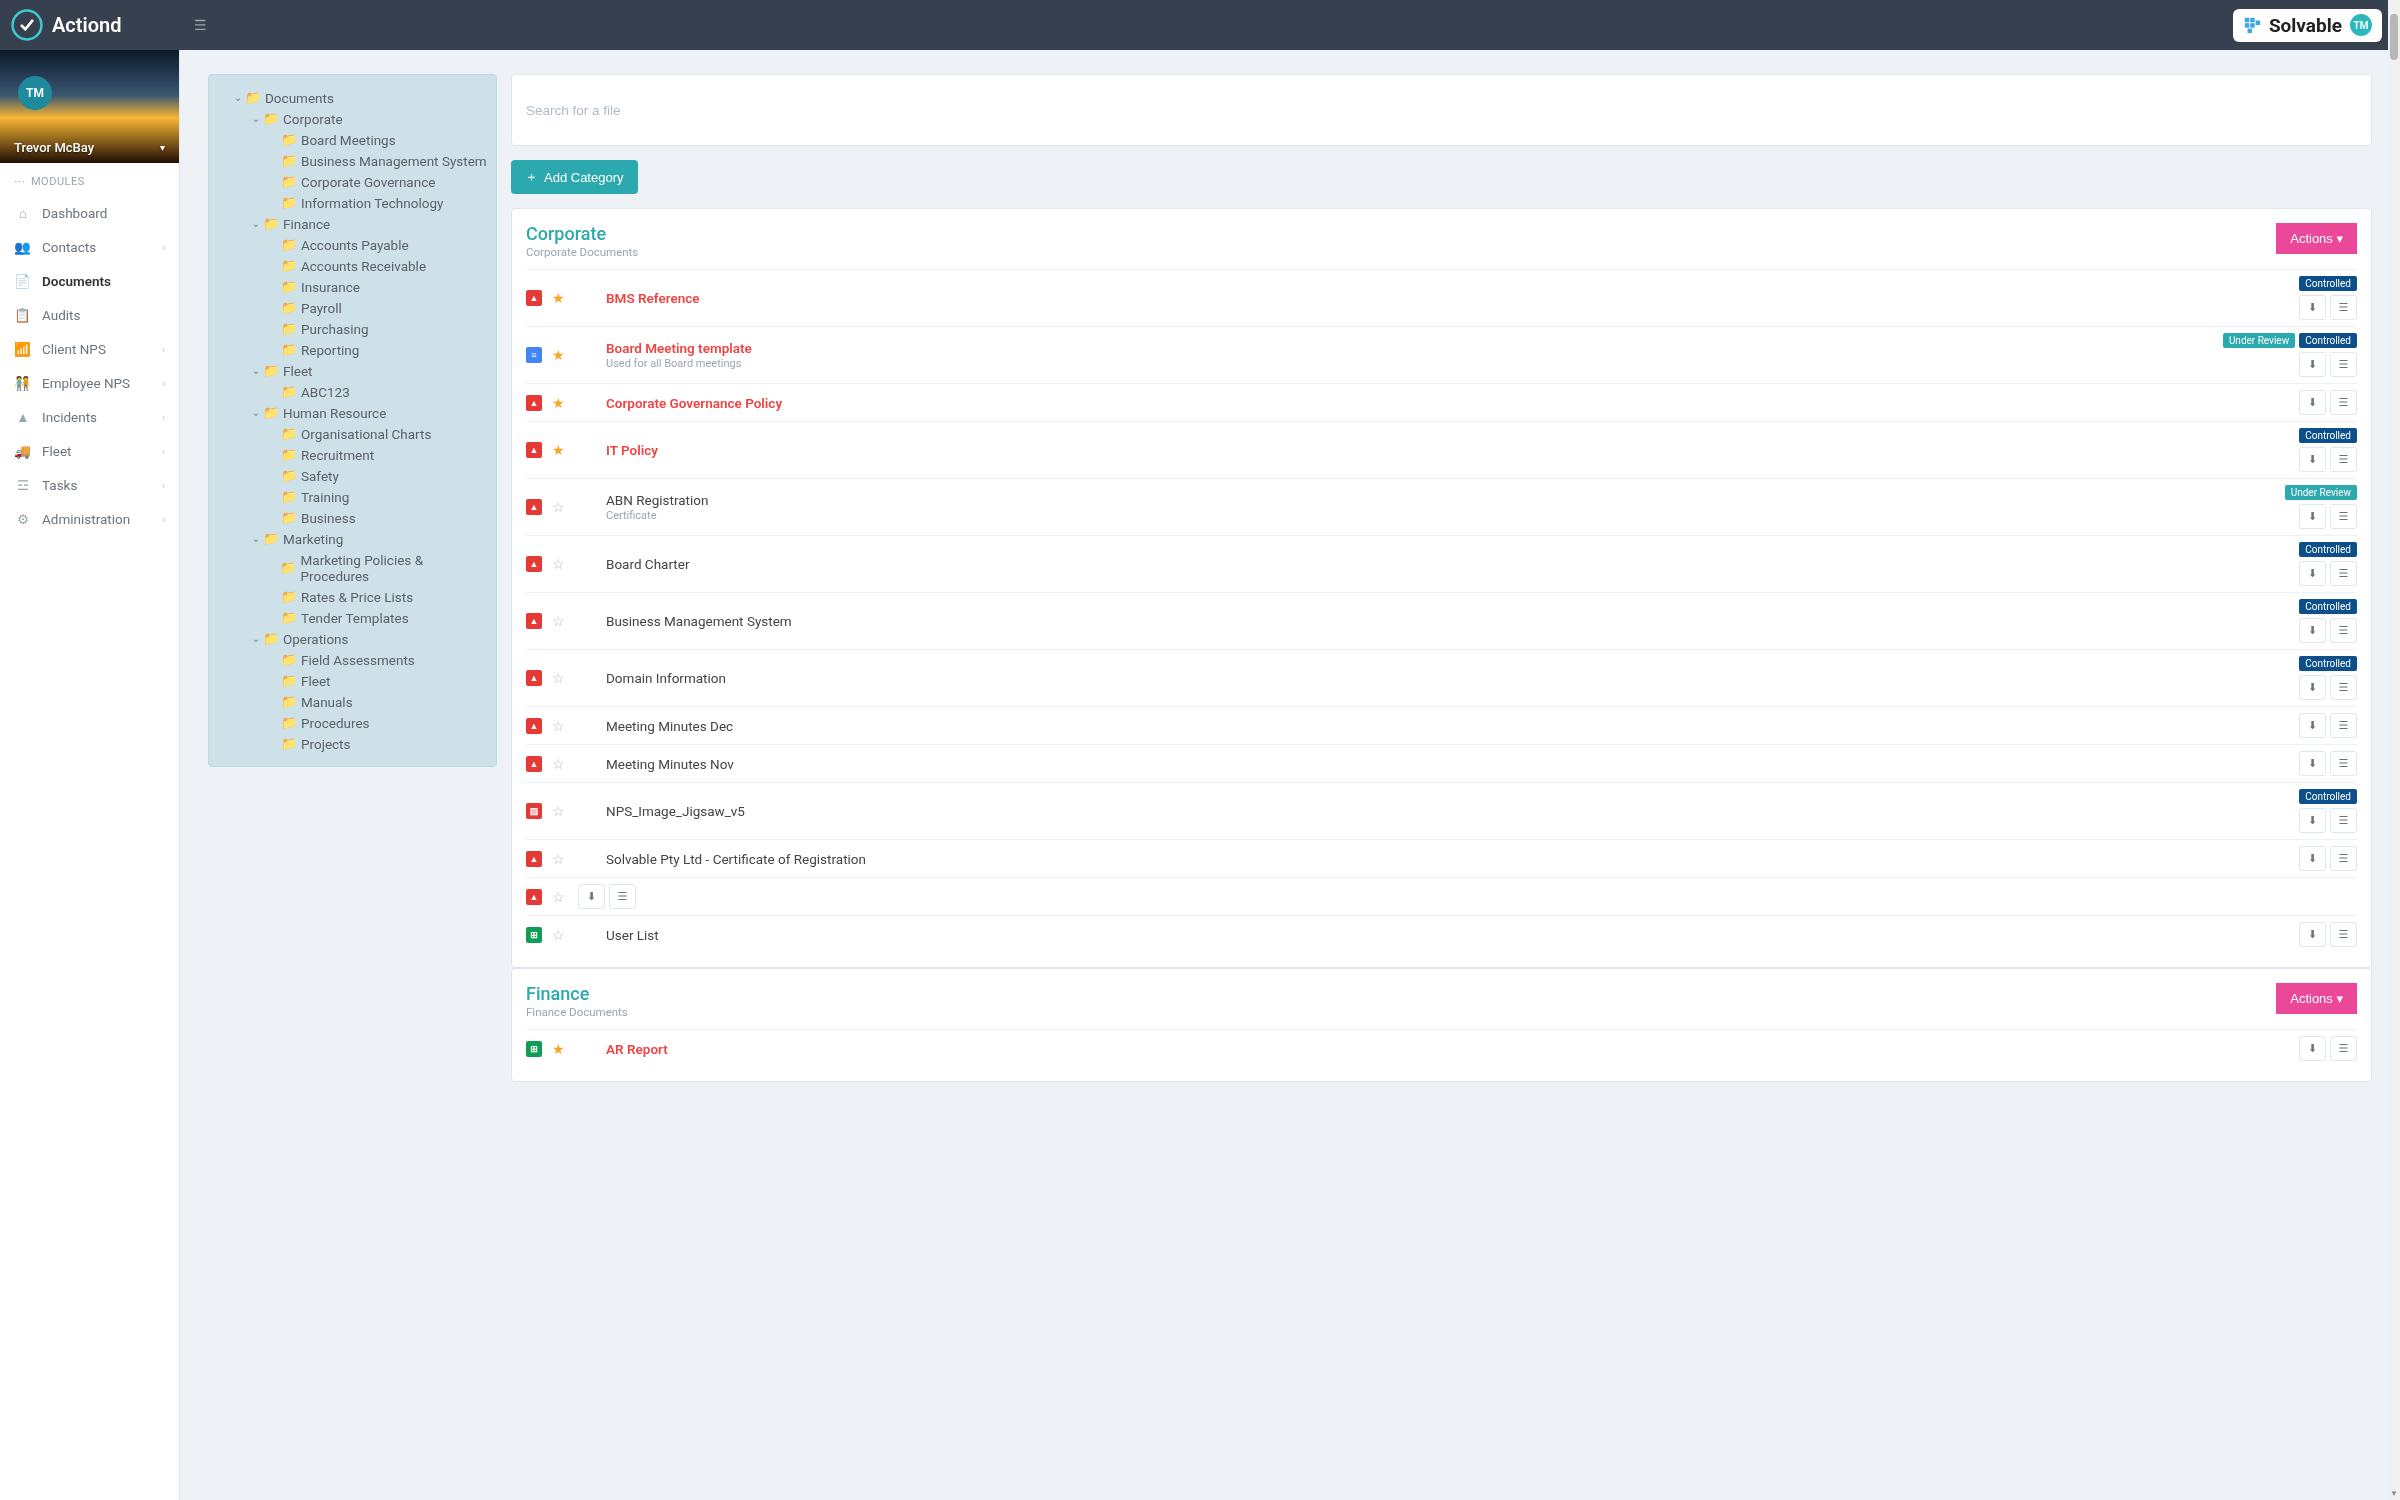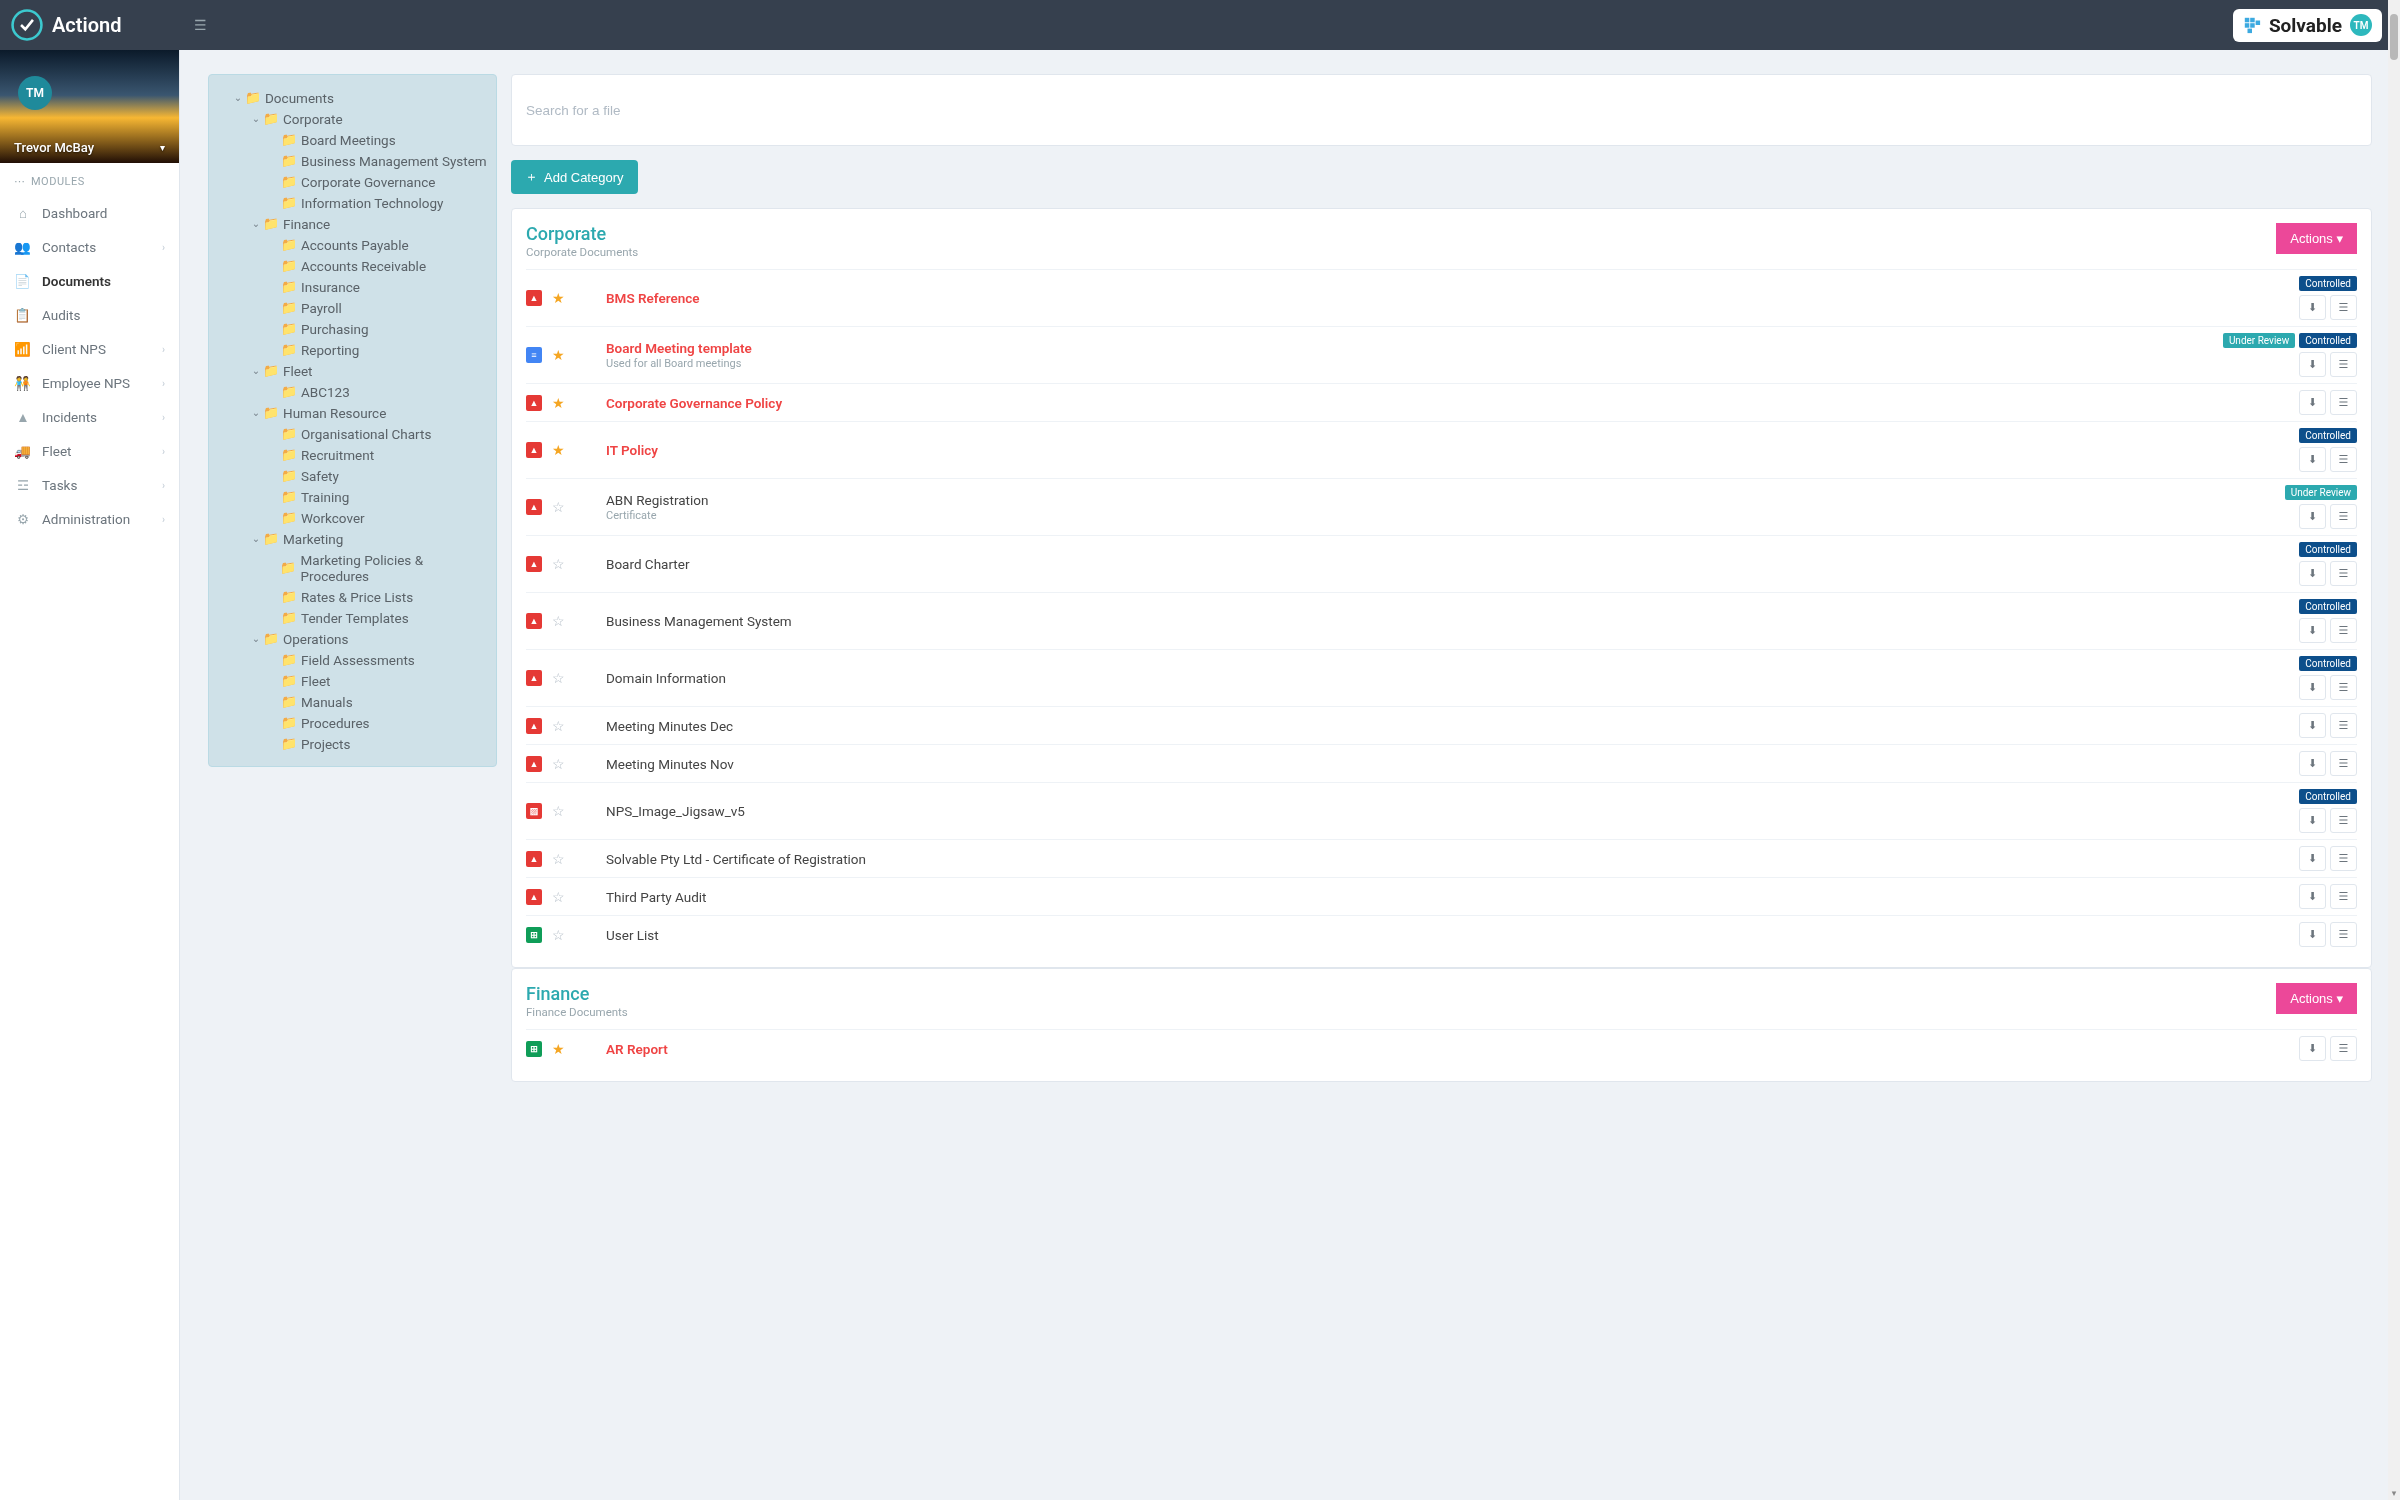--- a/index.html
+++ b/index.html
@@ -274,21 +274,21 @@
             <span class="tree-label">Safety</span>
           </div>
           <div class="tree-item tree-indent-3">
             <span class="tree-caret"></span>
             <span class="tree-folder">📁</span>
             <span class="tree-label">Training</span>
           </div>
           <div class="tree-item tree-indent-3">
             <span class="tree-caret"></span>
             <span class="tree-folder">📁</span>
-            <span class="tree-label">Workcover</span>
+            <span class="tree-label">Business</span>
           </div>
           <div class="tree-item tree-indent-2">
             <span class="tree-caret">⌄</span>
             <span class="tree-folder">📁</span>
             <span class="tree-label">Marketing</span>
           </div>
           <div class="tree-item tree-indent-3">
             <span class="tree-caret"></span>
             <span class="tree-folder">📁</span>
             <span class="tree-label">Marketing Policies &amp; Procedures</span>
@@ -548,24 +548,20 @@
 
         <div class="btn-row">
           <button class="icon-btn">⬇</button>
           <button class="icon-btn">☰</button>
         </div>
       </div>
     </div>
             <div class="doc-row">
       <span class="doc-type-icon dt-pdf">▲</span>
       <span class="doc-star empty">☆</span>
-      <div class="doc-name-col">
-        <div class="doc-name nb">Third Party Audit</div>
-
-      </div>
       <div class="doc-tags">
 
         <div class="btn-row">
           <button class="icon-btn">⬇</button>
           <button class="icon-btn">☰</button>
         </div>
       </div>
     </div>
             <div class="doc-row">
       <span class="doc-type-icon dt-xls">⊞</span>

